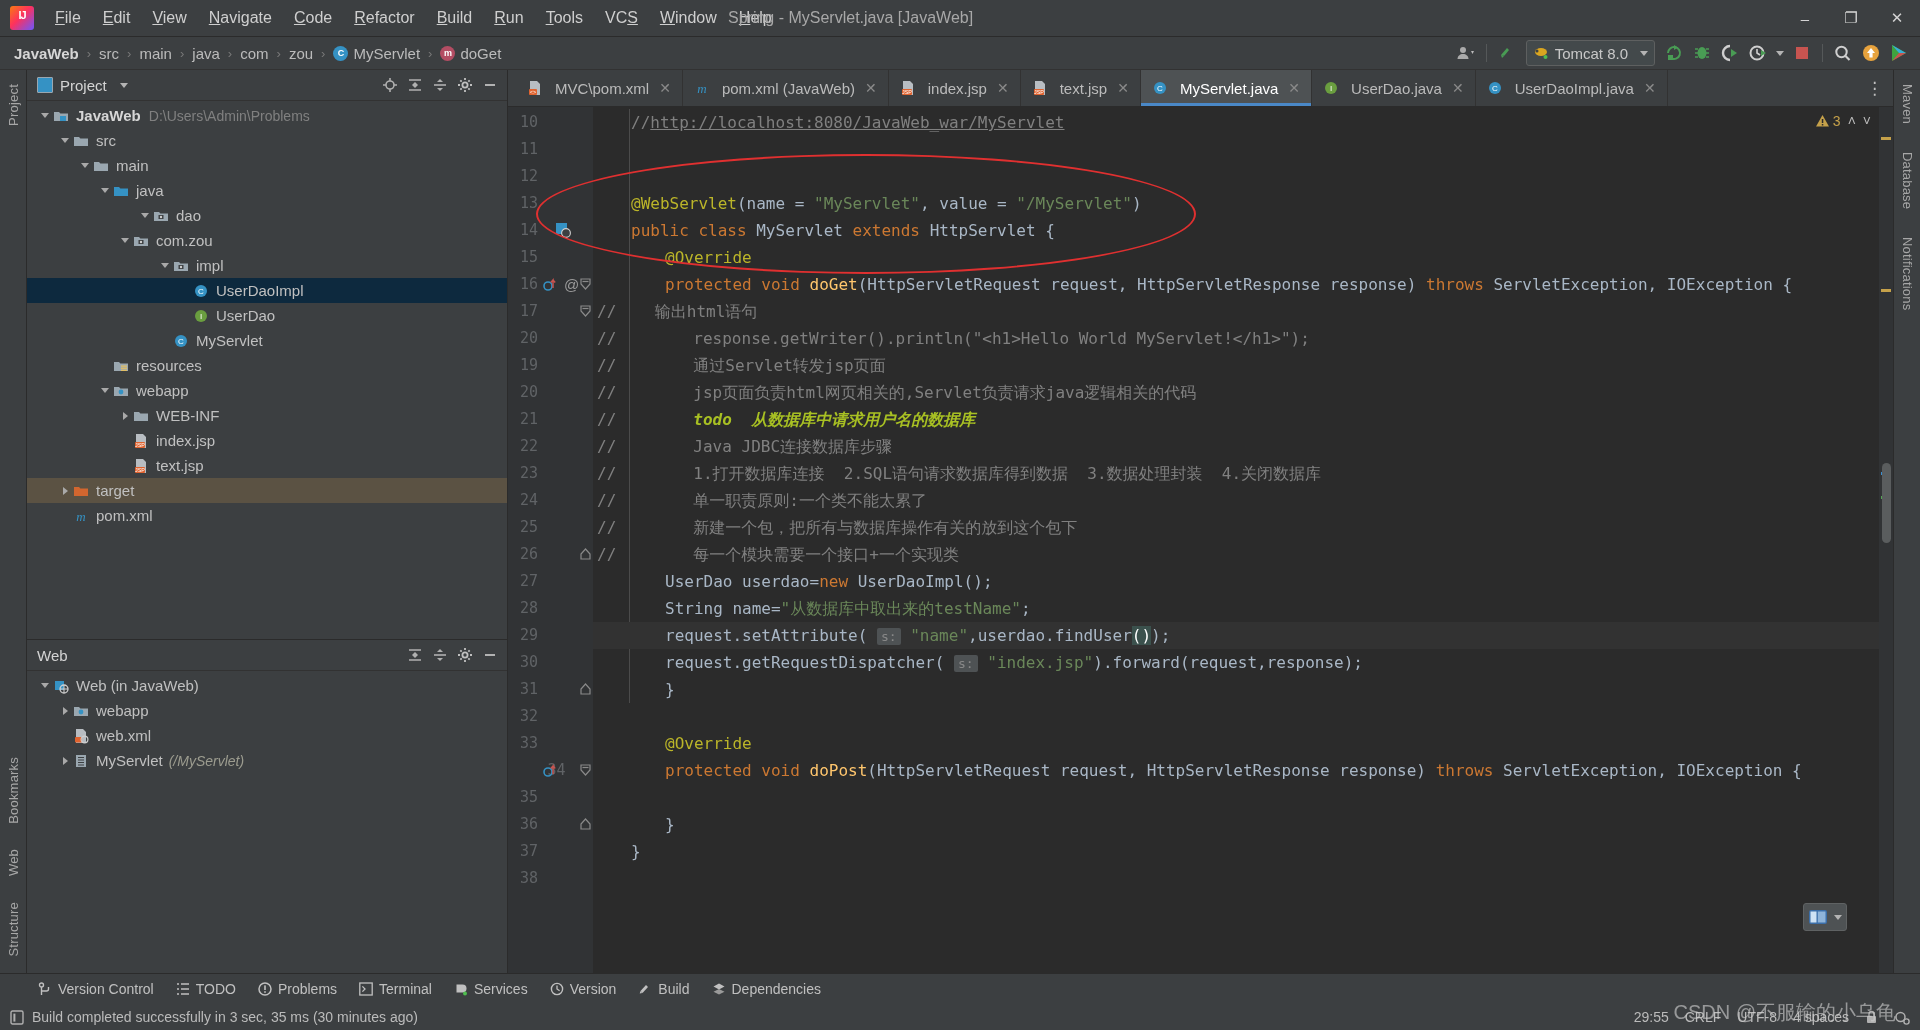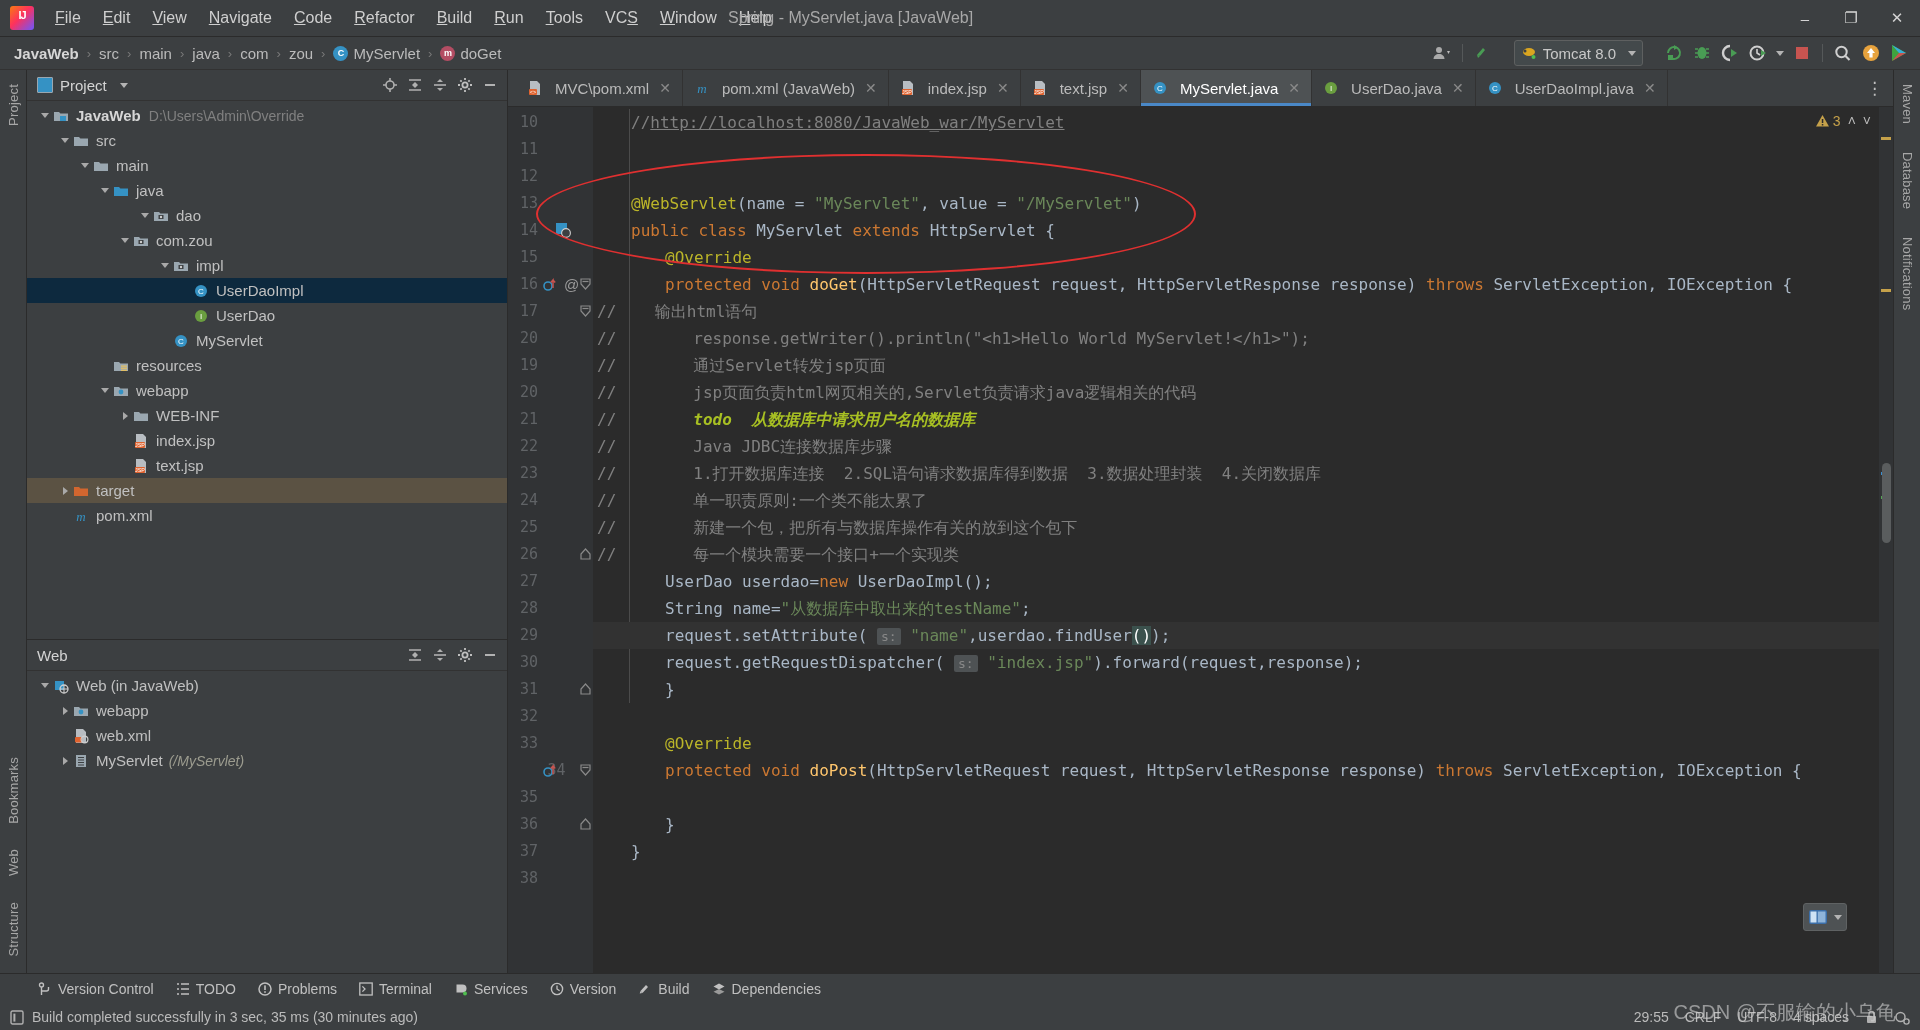--- a/index.html
+++ b/index.html
@@ -38,21 +38,21 @@
   .crumb-sep{color:#787878;margin:0 6px;font-size:13px;}
   .cicon{width:15px;height:15px;border-radius:50%;margin-right:5px;display:inline-block;
          font-size:9px;line-height:15px;text-align:center;color:#fff;font-weight:bold;flex:0 0 15px;}
   .cicon.c{background:#3592c4;}
   .cicon.m{background:#b34d63;}
 
   .tbar-right{position:absolute;right:0;top:0;height:32px;display:flex;align-items:center;gap:2px;padding-right:8px;}
   .tb{width:26px;height:26px;display:flex;align-items:center;justify-content:center;cursor:default;border-radius:3px;}
   .tb svg{display:block;}
   .runcfg{display:flex;align-items:center;height:24px;border:1px solid #5e6060;border-radius:3px;
-          padding:0 6px;gap:6px;background:#43494b;margin:0 16px;}
+          padding:0 6px;gap:6px;background:#43494b;margin:0 4px;}
   .runcfg .lbl{font-size:15px;color:#c8c8c8;white-space:nowrap;}
   .sep-v{width:1px;height:18px;background:#555859;margin:0 5px;}
 
   
   .main{flex:1 1 auto;display:flex;min-height:0;position:relative;}
 
   
   .lstrip{width:26px;background:#3c3f41;border-right:1px solid #2b2b2b;
           display:flex;flex-direction:column;align-items:center;flex:0 0 26px;}
   .vtab{writing-mode:vertical-rl;font-size:13px;color:#a7a7a7;padding:8px 0;letter-spacing:.2px;
@@ -360,21 +360,21 @@
       <div class="tree" id="project-tree">
           <div class="trow" style="padding-left: 10px;">
             <span class="arrow open"></span>
             <span style="display: inline-flex;">
               <svg class="ficon" viewBox="0 0 16 16">
                 <path d="M1 4h5l1.4 1.6H15V13H1z" fill="#9aa7b0"></path>
                 <rect x="7" y="8" width="6" height="5" fill="#3592c4"></rect>
               </svg>
             </span>
             <span class="tlabel tbold">JavaWeb</span>
-            <span class="tsub">D:\Users\Admin\Override</span>
+            <span class="tsub">D:\Users\Admin\Problems</span>
           </div>
           <div class="trow" style="padding-left: 30px;">
             <span class="arrow open"></span>
             <span style="display: inline-flex;">
               <svg class="ficon" viewBox="0 0 16 16">
                 <path d="M1 4h5l1.4 1.6H15V13H1z" fill="#9aa7b0"></path>
               </svg>
             </span>
             <span class="tlabel">src</span>
           </div>

